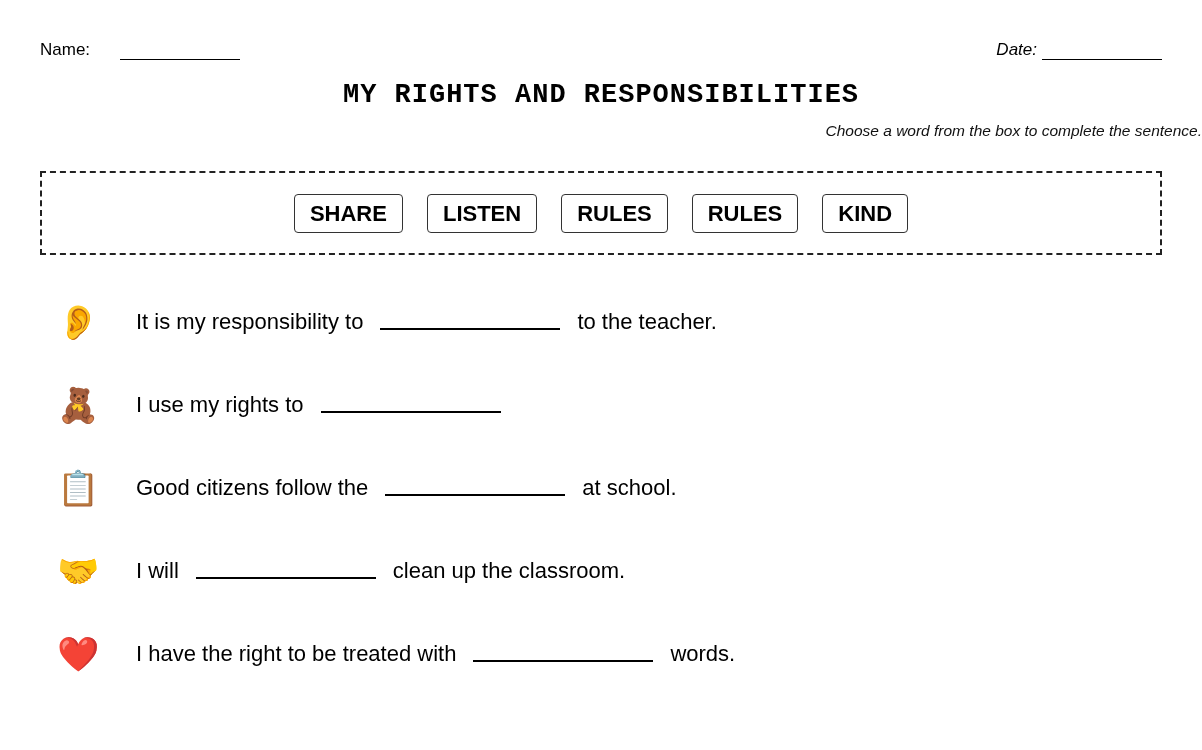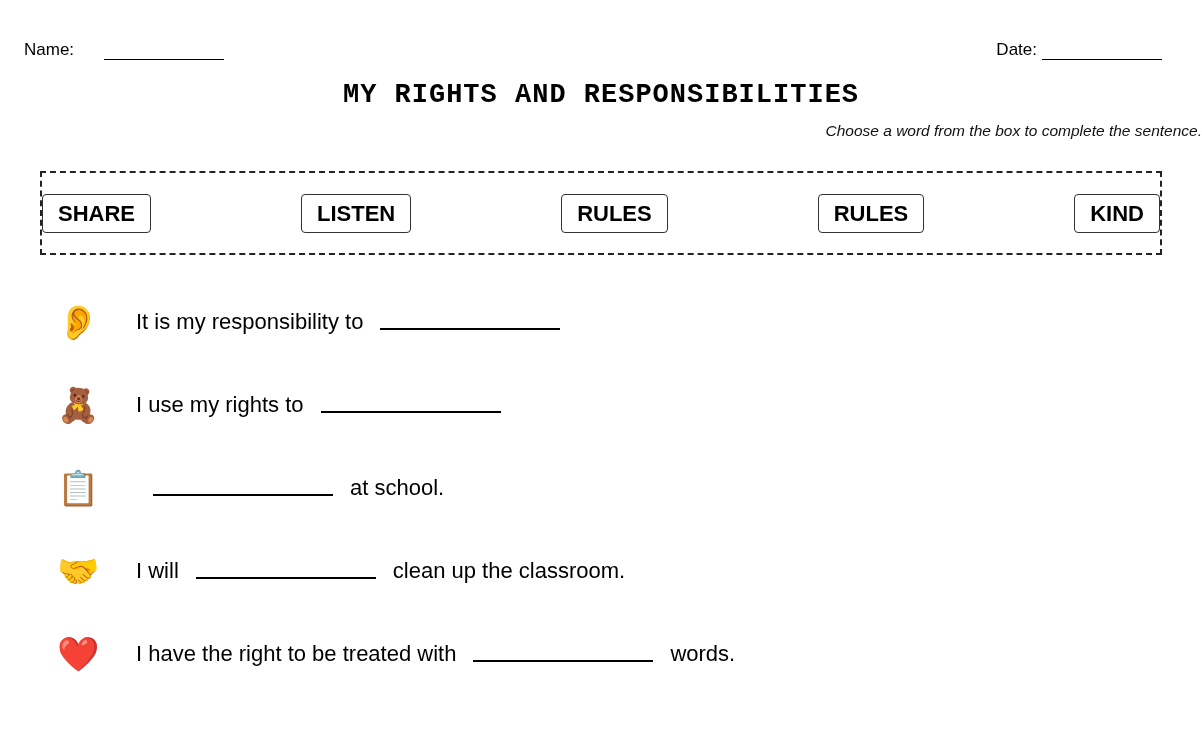--- a/index.html
+++ b/index.html
@@ -1,23 +1,23 @@
 <!DOCTYPE html>
 <html><head>
 <meta charset="utf-8">
 <style>
   html, body { margin:0; padding:0; background:#fff; }
   body { width:1202px; height:750px; position:relative; font-family:"Liberation Sans", sans-serif; color:#000; overflow:hidden; }
   .hdr-field { position:absolute; top:40px; font-size:17px; display:flex; align-items:flex-end; }
   .hdr-field .line { display:inline-block; width:120px; border-bottom:1.5px solid #000; margin-left:5px; height:19px; }
-  #name-field { left:24px;gap:25px; }
-  #date-field { right:40px; }
+  #name-field { left:40px;gap:25px; }
+  #date-field { right:40px;font-style:italic; }
   .title { position:absolute; top:80px; left:0; width:1202px; text-align:center; font-size:27px; font-weight:bold; letter-spacing:1px;font-family:Liberation Mono, monospace; }
   .subtitle { position:absolute; top:122px; left:0; width:1202px; text-align:right; font-size:15.5px; font-style:italic; color:#111; }
-  .word-bank { position:absolute; left:40px; top:171px; width:1118px; height:80px; border:2px dashed #222; display:flex; justify-content:space-between; align-items:center; gap:48px; }
+  .word-bank { position:absolute; left:40px; top:171px; width:1118px; height:80px; border:2px dashed #222; display:flex; justify-content:center; align-items:center; gap:24px; }
   .word { border:1.5px solid #333; border-radius:4px; padding:6px 15px; font-size:22px; font-weight:bold; height:25px; line-height:25px; }
   .q { position:absolute; left:56px; height:50px; display:flex; align-items:center; font-size:22px; }
   .q .icon { width:46px; height:46px; display:flex; align-items:center; justify-content:center; font-size:34px; margin-right:34px; }
   .q .blank { display:inline-block; width:180px; border-bottom:2px solid #000; height:22px; margin:0 17px; position:relative; top:-4px; }
 </style>
 </head>
 <body>
 
 <div id="name-field" class="hdr-field">
   <span>Name:</span>
@@ -36,30 +36,32 @@
   <div class="word">LISTEN</div>
   <div class="word">RULES</div>
   <div class="word">RULES</div>
   <div class="word">KIND</div>
 </div>
 
 <div class="q" style="top:297px;">
   <span class="icon">👂</span>
   <span>It is my responsibility to</span>
   <span class="blank"></span>
+  <span>to the teacher.</span>
 </div>
 
 <div class="q" style="top:380px;">
   <span class="icon">🧸</span>
   <span>I use my rights to</span>
   <span class="blank"></span>
 </div>
 
 <div class="q" style="top:463px;">
   <span class="icon">📋</span>
+  <span>Good citizens follow the</span>
   <span class="blank"></span>
   <span>at school.</span>
 </div>
 
 <div class="q" style="top:546px;">
   <span class="icon">🤝</span>
   <span>I will</span>
   <span class="blank"></span>
   <span>clean up the classroom.</span>
 </div>

